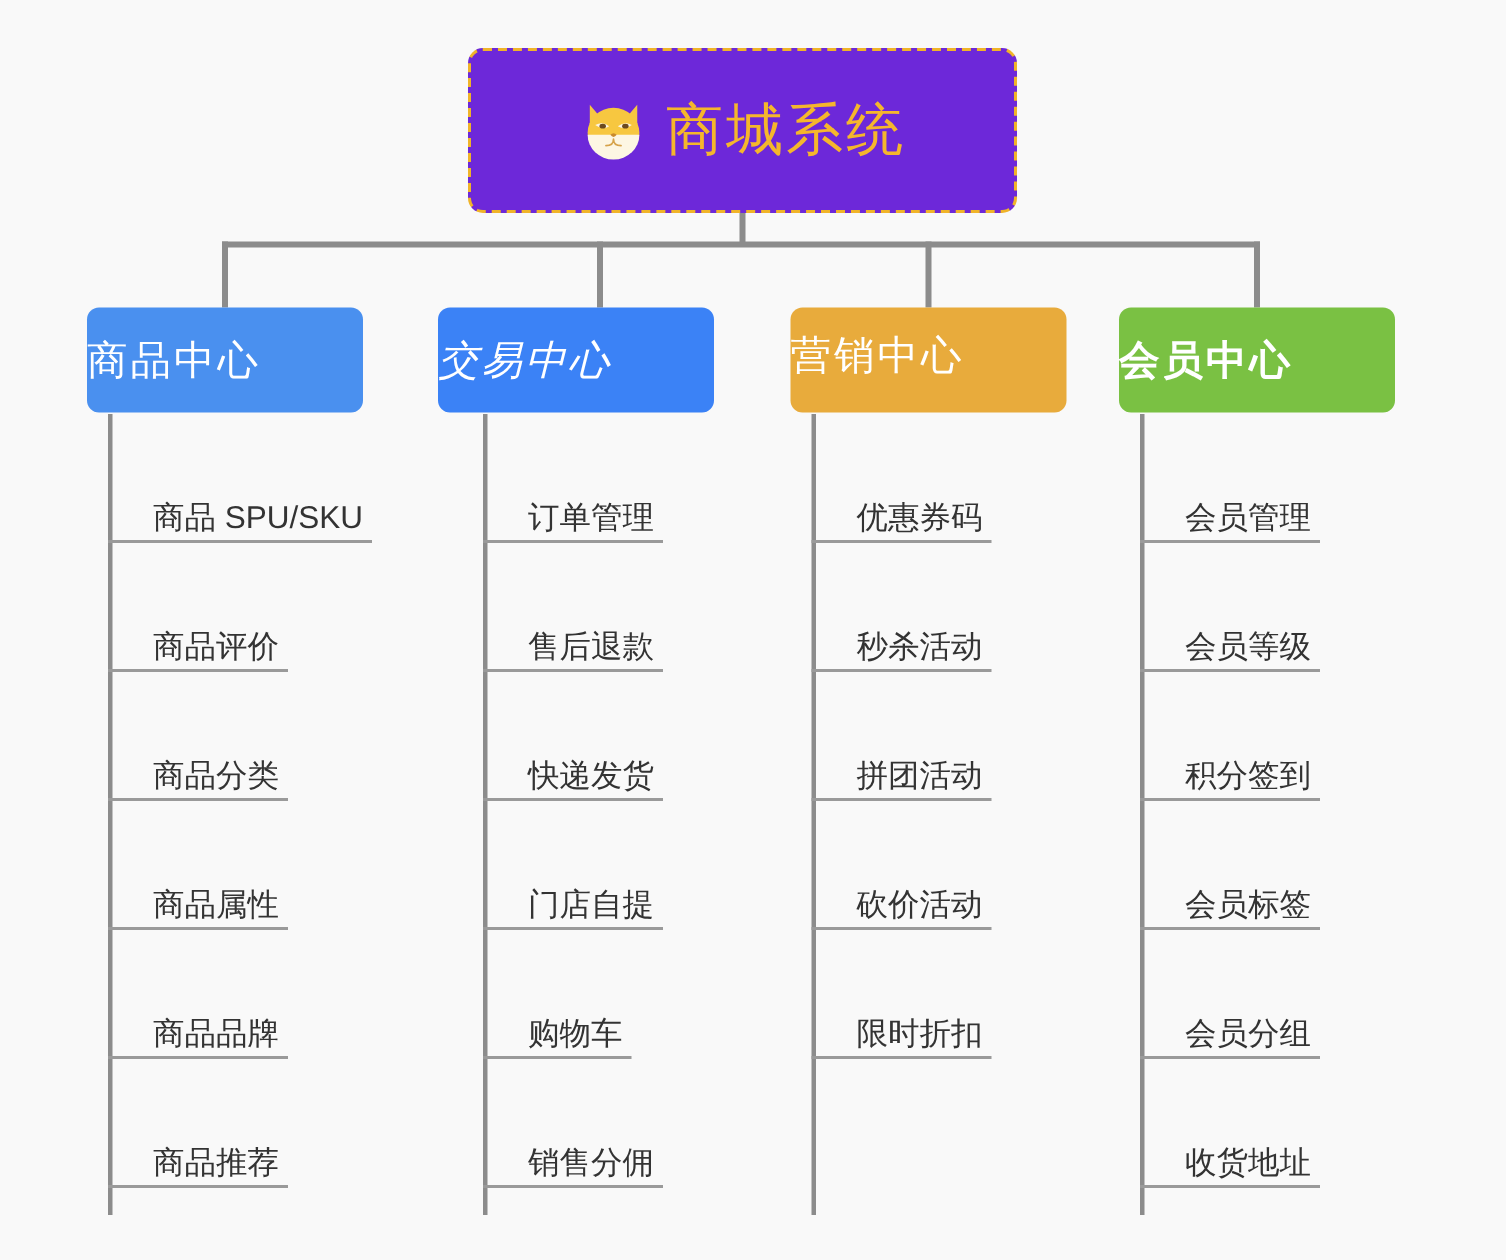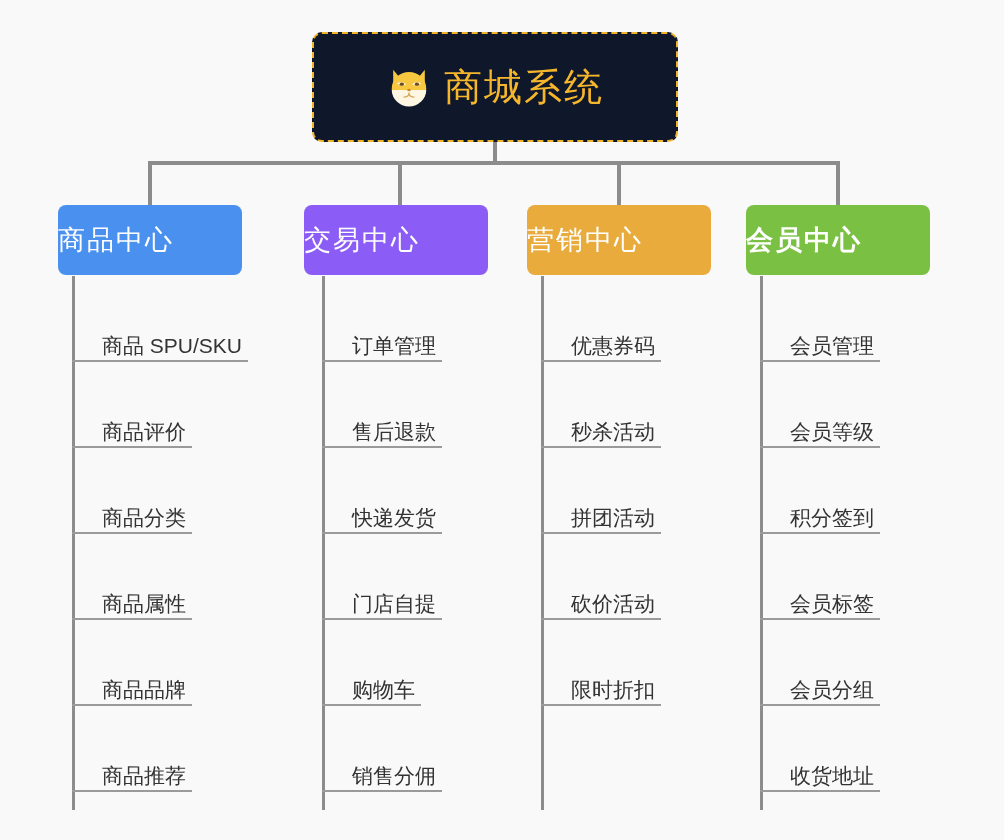--- a/index.html
+++ b/index.html
@@ -19,21 +19,21 @@
     overflow: hidden;
   }
 
   
   .root-node {
     position: absolute;
     left: 312px;
     top: 32px;
     width: 366px;
     height: 110px;
-    background: #0f172a;
+    background: #6d28d9;
     border: 2px dashed #f0b429;
     border-radius: 10px;
     box-sizing: border-box;
     display: flex;
     align-items: center;
     justify-content: center;
     gap: 12px;
   }
   .root-title {
     font-size: 38px;
@@ -135,24 +135,24 @@
   <div class="conn conn-h" style="left:148px; top:161px; width:692px;"></div>
 
   <div class="conn conn-v" style="left:148px; top:161px; height:44px;"></div>
   <div class="conn conn-v" style="left:398px; top:161px; height:44px;"></div>
   <div class="conn conn-v" style="left:617px; top:161px; height:44px;"></div>
   <div class="conn conn-v" style="left:836px; top:161px; height:44px;"></div>
 
   <div class="cat-box" style="left:58px; top:205px; width:184px; background:#4a90ef;">
     <span class="cat-label">商品中心</span>
   </div>
-  <div class="cat-box" style="left:304px; top:205px; width:184px; background:#8b5cf6;">
+  <div class="cat-box" style="left:292px; top:205px; width:184px; background:#3b82f6;font-style:italic;">
     <span class="cat-label">交易中心</span>
   </div>
-  <div class="cat-box" style="left:527px; top:205px; width:184px; background:#e8ab3c;">
+  <div class="cat-box" style="left:527px; top:205px; width:184px; background:#e8ab3c;font-family:Liberation Mono, monospace;">
     <span class="cat-label">营销中心</span>
   </div>
   <div class="cat-box" style="left:746px; top:205px; width:184px; background:#7ac143;font-weight:bold;">
     <span class="cat-label">会员中心</span>
   </div>
 
   <div class="sub-col" style="left:72px; width:205px;">
     <div class="sub-stem" style="height:534px;"></div>
     <div class="sub-item" style="--w: 205px; --uw: 176px;">
       <span class="sub-text">商品 SPU/SKU</span>

